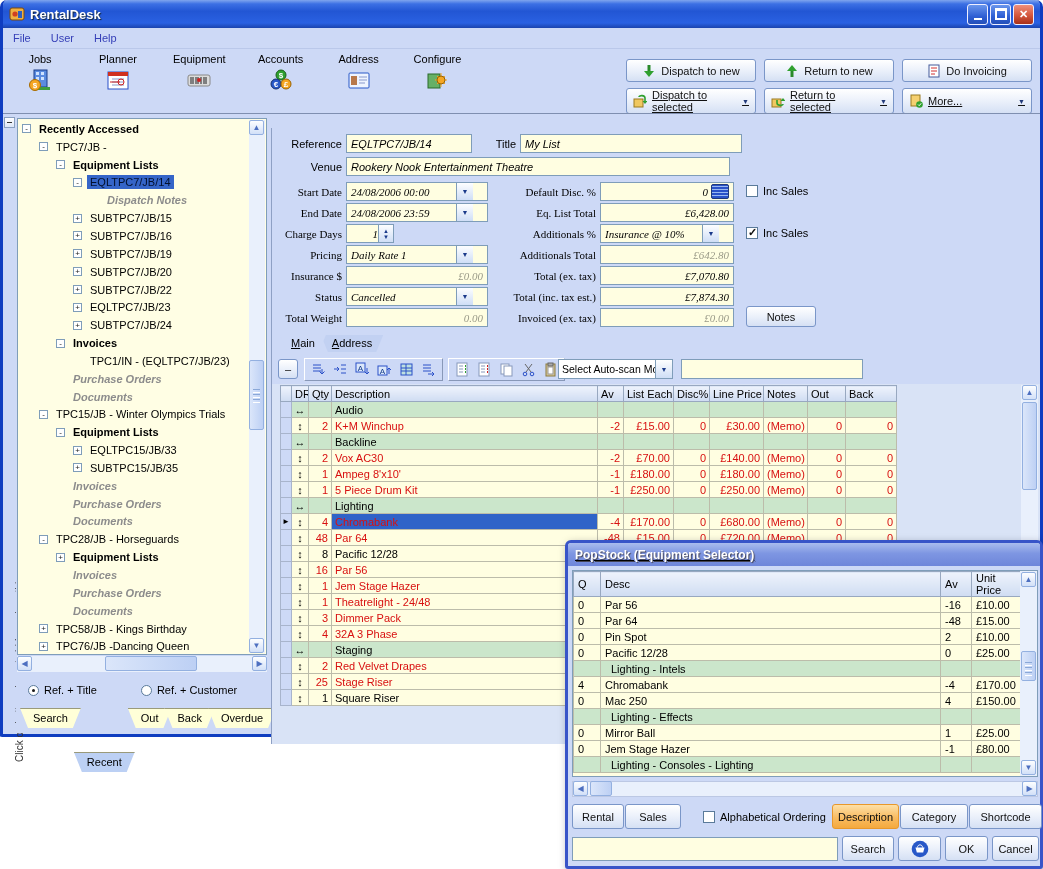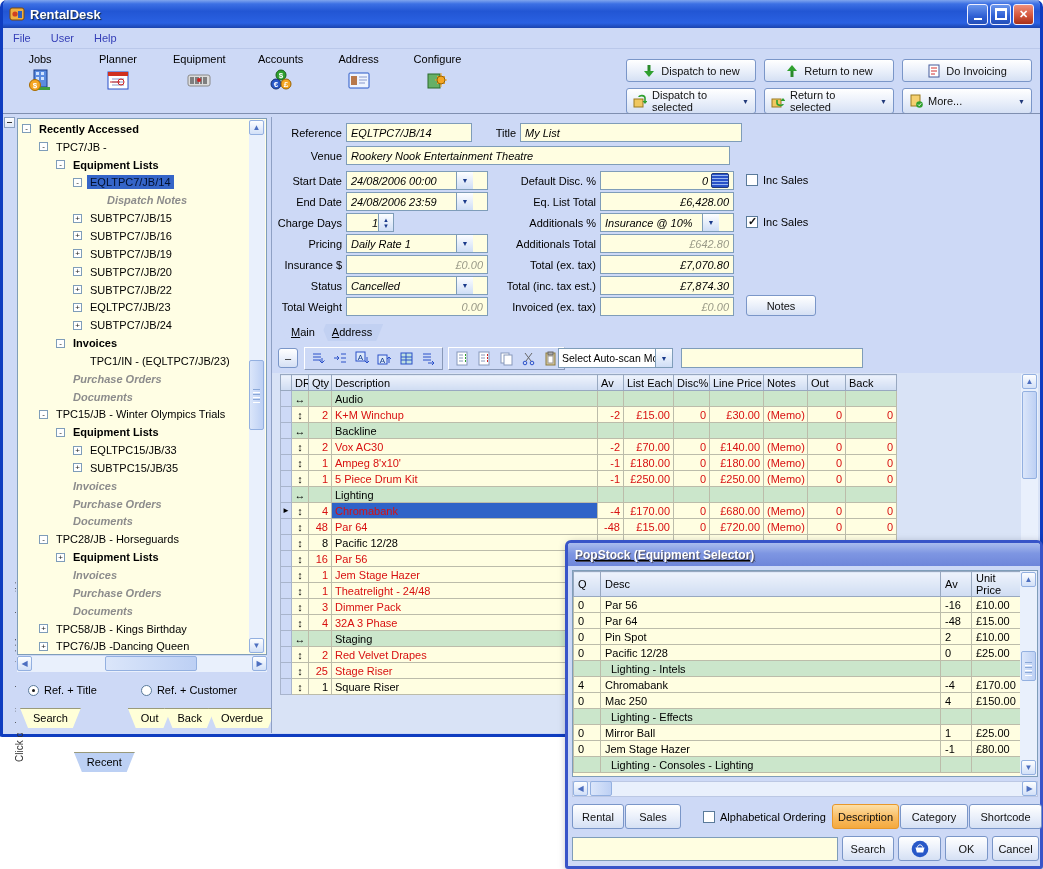--- a/index.html
+++ b/index.html
@@ -24,21 +24,21 @@
   .navbar{height:64px;display:flex;gap:32px;padding:2px 14px 0;}
   .nav-item{display:flex;flex-direction:column;align-items:center;min-width:46px;}
   .nav-label{margin:2px 0 2px;}
   .sep{position:absolute;left:0;right:0;top:113px;height:1px;background:#7f8fb0;}
   
   .actions{position:absolute;right:8px;top:59px;display:grid;grid-template-columns:repeat(3,130px);gap:6px 8px;}
   .xpbtn{border:1px solid #7a96c8;border-radius:3px;box-sizing:border-box;height:23px;
        background:linear-gradient(180deg,#ffffff,#e9effa 55%,#d5e0f4);
        display:flex;align-items:center;justify-content:center;gap:5px;color:#111;cursor:default;}
   .xpbtn .caret{font-size:7px;color:#223a7a;margin-left:4px;}
-  .xpbtn.drop{justify-content:flex-start;padding:12px 6px;}
+  .xpbtn.drop{justify-content:flex-start;padding:12px 6px;text-decoration:underline;}
   .xpbtn.drop .caret{margin-left:auto;}
   
   .strip{position:absolute;left:1px;top:117px;width:13px;height:612px;}
   .strip-btn{width:11px;height:11px;border:1px solid #8aa0c0;background:linear-gradient(#fff,#dce6f8);
        font-size:8px;line-height:9px;text-align:center;box-sizing:border-box;}
   .strip-btn::after{content:"";display:block;width:5px;height:1px;background:#333;margin:4px auto 0;}
   .strip-text{position:absolute;left:10px;top:645px;transform:rotate(-90deg);transform-origin:0 0;
        white-space:nowrap;font-size:10px;color:#333;}
   
   .left-pane{position:absolute;left:13px;top:117px;width:254px;height:616px;background:#cdd9f6;}
@@ -72,22 +72,22 @@
   .tree-hscroll .thumb{position:absolute;left:88px;top:0;width:92px;height:15px;}
   .radio-row{position:absolute;left:12px;top:567px;display:flex;gap:44px;}
   .radio{display:flex;align-items:center;gap:5px;}
   .rdot{width:11px;height:11px;box-sizing:border-box;border-radius:50%;border:1px solid #5a7a9a;background:#fff;position:relative;}
   .rdot.on::after{content:"";position:absolute;inset:3px;border-radius:50%;background:#1a1a1a;}
   .ltabs{position:absolute;left:4px;top:591px;display:flex;}
   .btab{height:19px;line-height:19px;padding:0 13px;background:#ffffd8;color:#000;margin-right:-7px;
        clip-path:polygon(0 0,100% 0,calc(100% - 8px) 100%,8px 100%);border-top:1px solid #9a9a7a;}
   .btab.active{background:#bcd0f4;position:relative;z-index:2;margin-top:44px;}
   
-  .right-pane{position:absolute;left:268px;top:117px;width:769px;height:616px;background:#cdd9f6;border-left:1px solid #8ea0c4;box-sizing:border-box;}
-  .frow{display:flex;align-items:center;height:19px;margin-bottom:2px;}
+  .right-pane{position:absolute;left:268px;top:128px;width:769px;height:616px;background:#cdd9f6;border-left:1px solid #8ea0c4;box-sizing:border-box;}
+  .frow{display:flex;align-items:center;height:19px;margin-bottom:2px;font-family:Liberation Serif, serif;}
   .flabel{text-align:right;margin-right:4px;}
   .fvalue{position:relative;height:19px;box-sizing:border-box;border:1px solid #7f9db9;background:#fffee1;
        display:flex;align-items:center;padding:0 4px;overflow:hidden;}
   .fvalue .val{flex:1;white-space:nowrap;}
   .fvalue.right .val{text-align:right;}
   .fvalue.disabled .val{color:#9a9a88;}
   .fvalue.combo{padding-right:14px;}
   .fvalue.combo .aux{flex:0 0 16px;align-self:stretch;border-left:1px solid #7f9db9;
        background:linear-gradient(180deg,#fdfeff,#cfdef6);display:flex;align-items:center;justify-content:center;}
   .fvalue.combo .aux::after{content:"▼";font-size:7px;color:#1a3a8a;}

